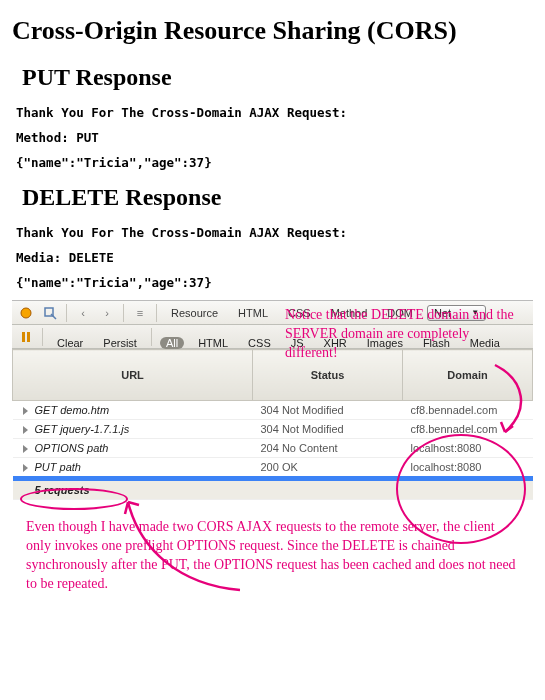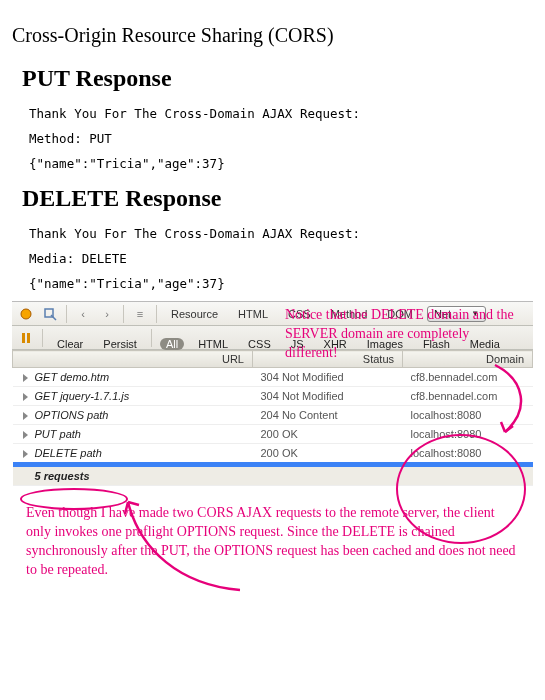--- a/index.html
+++ b/index.html
@@ -6,23 +6,23 @@
   body {
     margin: 0;
     padding: 12px;
     font-family: Georgia, 'Times New Roman', serif;
     font-size: 15px;
     width: 545px;
     background: #fff;
     color: #000;
     position: relative;
   }
-  h1 { font-size: 20px; font-weight: normal; margin: 12px 0 18px 0; white-space: nowrap; overflow: hidden;}
+  h1 { font-size: 26px; font-weight: bold; margin: 4px 0 18px 0; white-space: nowrap; overflow: hidden;}
   h2 { font-size: 24px; font-weight: bold; margin: 14px 0 14px 10px; }
-  .mono { font-family: Menlo, Consolas, monospace; font-size: 12.5px; margin: 10px 17px; }
+  .mono { font-family: Menlo, Consolas, monospace; font-size: 12.5px; margin: 10px 4px; font-weight: bold; }
   .devtools {
     margin-top: 10px;
     font-family: 'Lucida Grande', Arial, sans-serif;
     font-size: 11px;
     color: #222;
     border-top:1px solid #bbb;
   }
   .toolbar1, .toolbar2 {
     display:flex; align-items:center; gap:8px;
     padding: 3px 6px;
@@ -32,24 +32,24 @@
   }
   .toolbar2 { background: linear-gradient(#f3f2ee,#e7e5df); }
   .tbicon { width:16px; height:16px; display:inline-flex; align-items:center; justify-content:center; color:#777; }
   .vsep { width:1px; height:18px; background:#c8c6be; }
   .tabbtn { padding:1px 6px; color:#333; }
   .netbtn { border:1px solid #888; border-radius:3px; padding:1px 6px; background:linear-gradient(#fff,#ddd); display:flex; align-items:center; gap:20px;}
   .pillbtn { padding:0 6px;margin-top:12px; }
   .pillbtn.sel { background:#8d8b83; color:#fff; border-radius:8px; }
   .table { width:100%; border-collapse:collapse; font-size:11px; }
   .table th {
-    text-align:right; font-weight:normal;
+    text-align:center; font-weight:bold;
     background:linear-gradient(#f5f4ef,#e3e1d9);
     border:1px solid #c7c5bc; color:#333;
-    padding:2px 8px;
+    padding:19px 8px;
   }
   .table td { padding:3px 8px; border-bottom:1px solid #eee; color:#555; background:#fff;}
   .table td:first-child { padding-left:22px; color:#222; position:relative;font-style:italic;}
   .rowarrow {
     position:absolute; left:10px; top:6px;
     width:0;height:0;border-top:4px solid transparent;border-bottom:4px solid transparent;border-left:5px solid #888;
   }
   .footer-row td { background:#eeece5; color:#555; font-weight:bold; border-top:5px solid #3b82f6;}
   .annot {
     font-family: 'Comic Sans MS', 'Marker Felt', cursive;
@@ -163,25 +163,20 @@
       <tr>
         <td><span class="rowarrow"></span><span>OPTIONS path</span></td>
         <td>204 No Content</td>
         <td>localhost:8080</td>
       </tr>
       <tr>
         <td><span class="rowarrow"></span><span>PUT path</span></td>
         <td>200 OK</td>
         <td>localhost:8080</td>
       </tr>
-      <tr>
-        <td><span class="rowarrow"></span><span>DELETE path</span></td>
-        <td>200 OK</td>
-        <td>localhost:8080</td>
-      </tr>
       <tr class="footer-row">
         <td>5 requests</td>
           <td></td>
           <td></td>
       </tr>
     </tbody>
   </table>
 </div>
 
 <div class="circle-options"></div>

